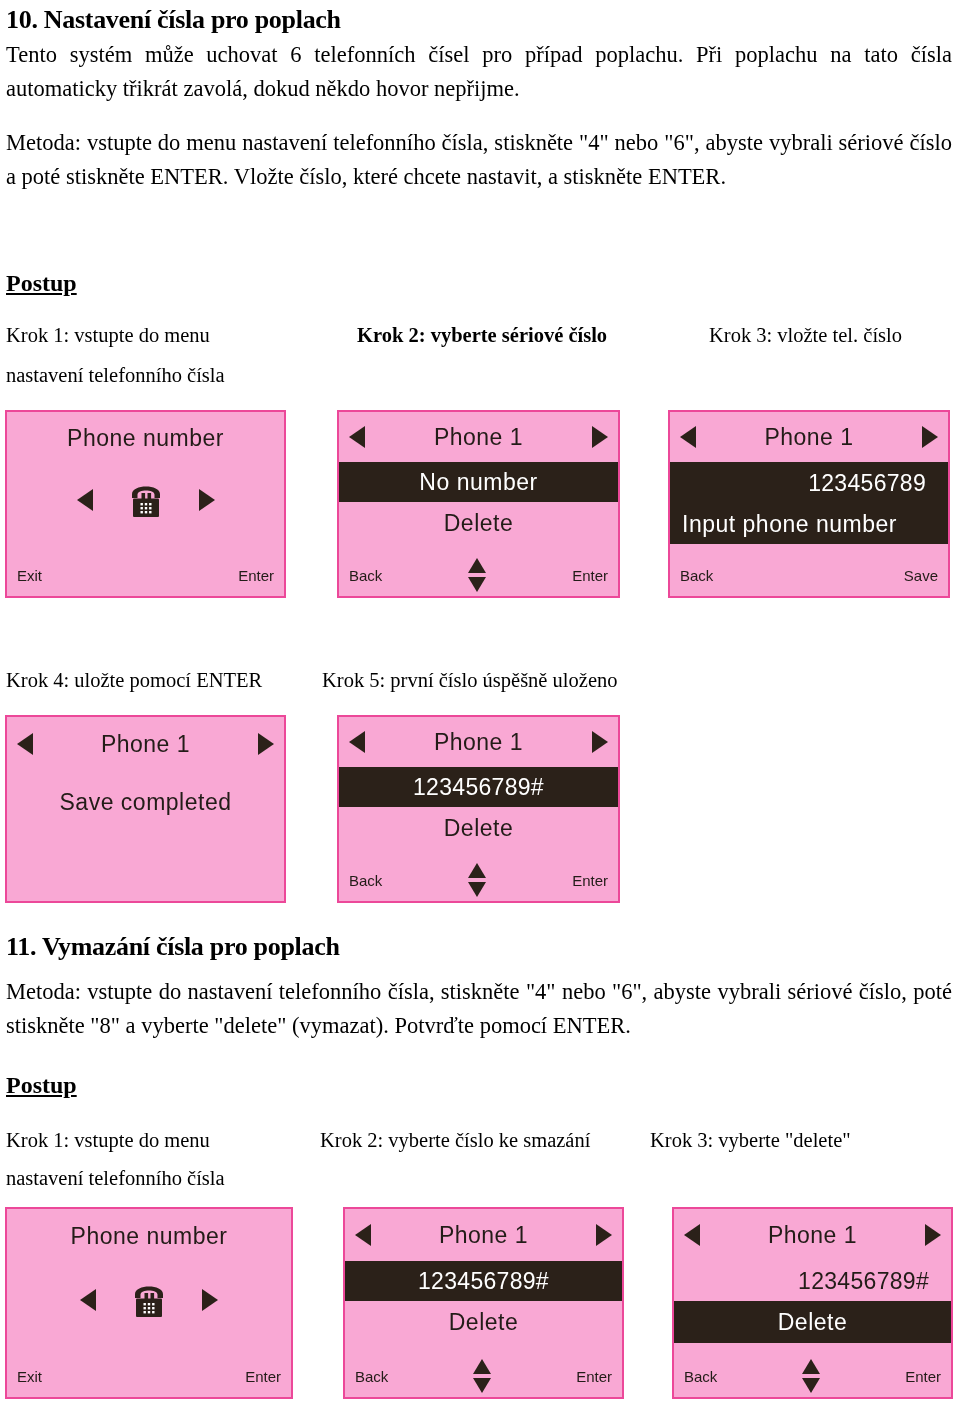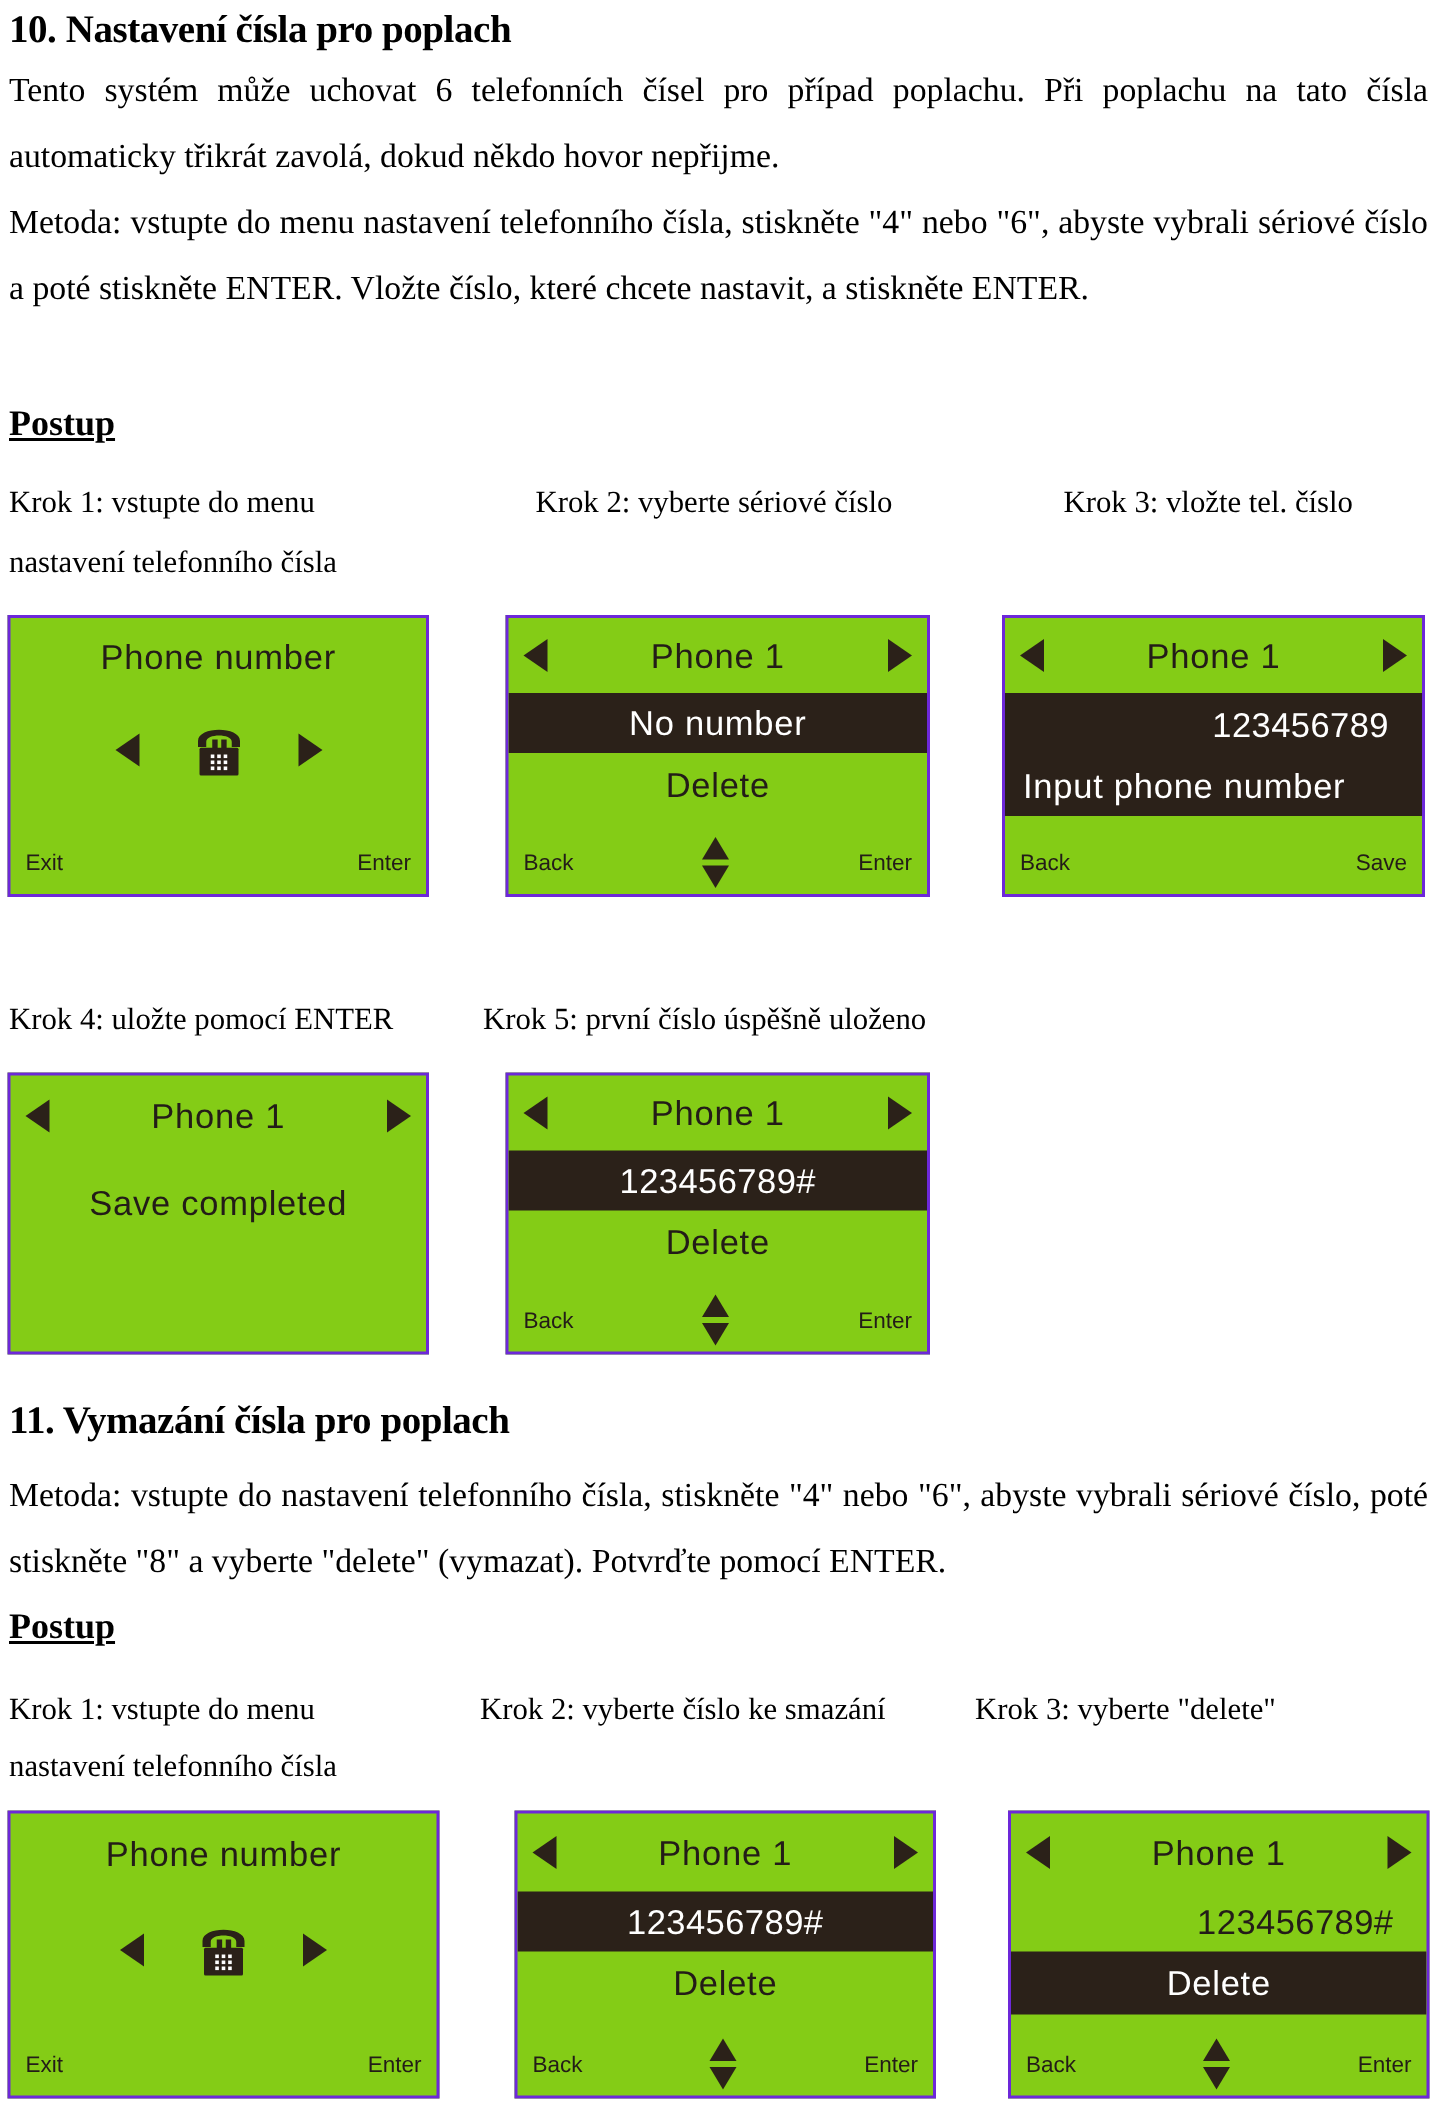--- a/index.html
+++ b/index.html
@@ -28,21 +28,21 @@
     font-family: "Liberation Serif", serif;
     font-weight: bold;
     font-size: 26px;
     letter-spacing: -0.3px;
     white-space: nowrap;
   }
   .para {
     position: absolute;
     font-family: "Liberation Serif", serif;
     font-size: 22.5px;
-    line-height: 44px;
+    line-height: 34px;
     text-align: justify;
     text-justify: inter-word;
   }
   .para .u {
   }
   .subhead {
     position: absolute;
     font-family: "Liberation Serif", serif;
     font-weight: bold;
     font-size: 24px;
@@ -53,22 +53,22 @@
     position: absolute;
     font-family: "Liberation Serif", serif;
     font-size: 20.5px;
     white-space: nowrap;
     line-height: 40px;
   }
 
   
   .lcd {
     position: absolute;
-    background: #84cc16;
-    border: 2px solid #6d28d9;
+    background: #f9a8d4;
+    border: 2px solid #ec4899;
     box-sizing: border-box;
     font-family: "Liberation Sans", sans-serif;
     color: #231c18;
     overflow: hidden;
   }
   .lcd-row {
     position: relative;
     width: 100%;
     display: flex;
     align-items: center;
@@ -191,21 +191,21 @@
   <div class="heading" style="left:6px; top:5px;">10. Nastavení čísla pro poplach</div>
 
   <div class="para" style="left:6px; top:38px; width:946px;">Tento systém může uchovat 6 telefonních čísel pro případ poplachu. Při poplachu na tato čísla automaticky třikrát zavolá, dokud někdo hovor nepřijme.</div>
 
   <div class="para" style="left:6px; top:126px; width:946px;"><span class="u">Metoda:</span><span> vstupte do menu nastavení telefonního čísla, stiskněte "4" nebo "6", abyste vybrali sériové číslo a poté stiskněte ENTER. Vložte číslo, které chcete nastavit, a stiskněte ENTER.</span></div>
 
   <div class="subhead" style="left:6px; top:270px;">Postup</div>
 
   <div class="steplabel" style="left:6px; top:315px;">Krok 1: vstupte do menu</div>
   <div class="steplabel" style="left:6px; top:355px;">nastavení telefonního čísla</div>
-  <div class="steplabel" style="left:357px; top:315px;">Krok 2: vyberte sériové číslo</div>
+  <div class="steplabel" style="left:357px; top:315px;font-weight:bold;">Krok 2: vyberte sériové číslo</div>
   <div class="steplabel" style="left:709px; top:315px;">Krok 3: vložte tel. číslo</div>
 
   <div class="lcd" style="left:5px; top:410px; width:281px; height:188px;">
     <div class="lcd-row" style="height:52px;">
       <span class="lcd-title">Phone number</span>
     </div>
     <div class="center-row" style="height:72px;">
       <span class="tri-left"></span>
       <span class="phone-icon">
         <svg width="46" height="46" viewBox="0 0 46 46" aria-hidden="true">

